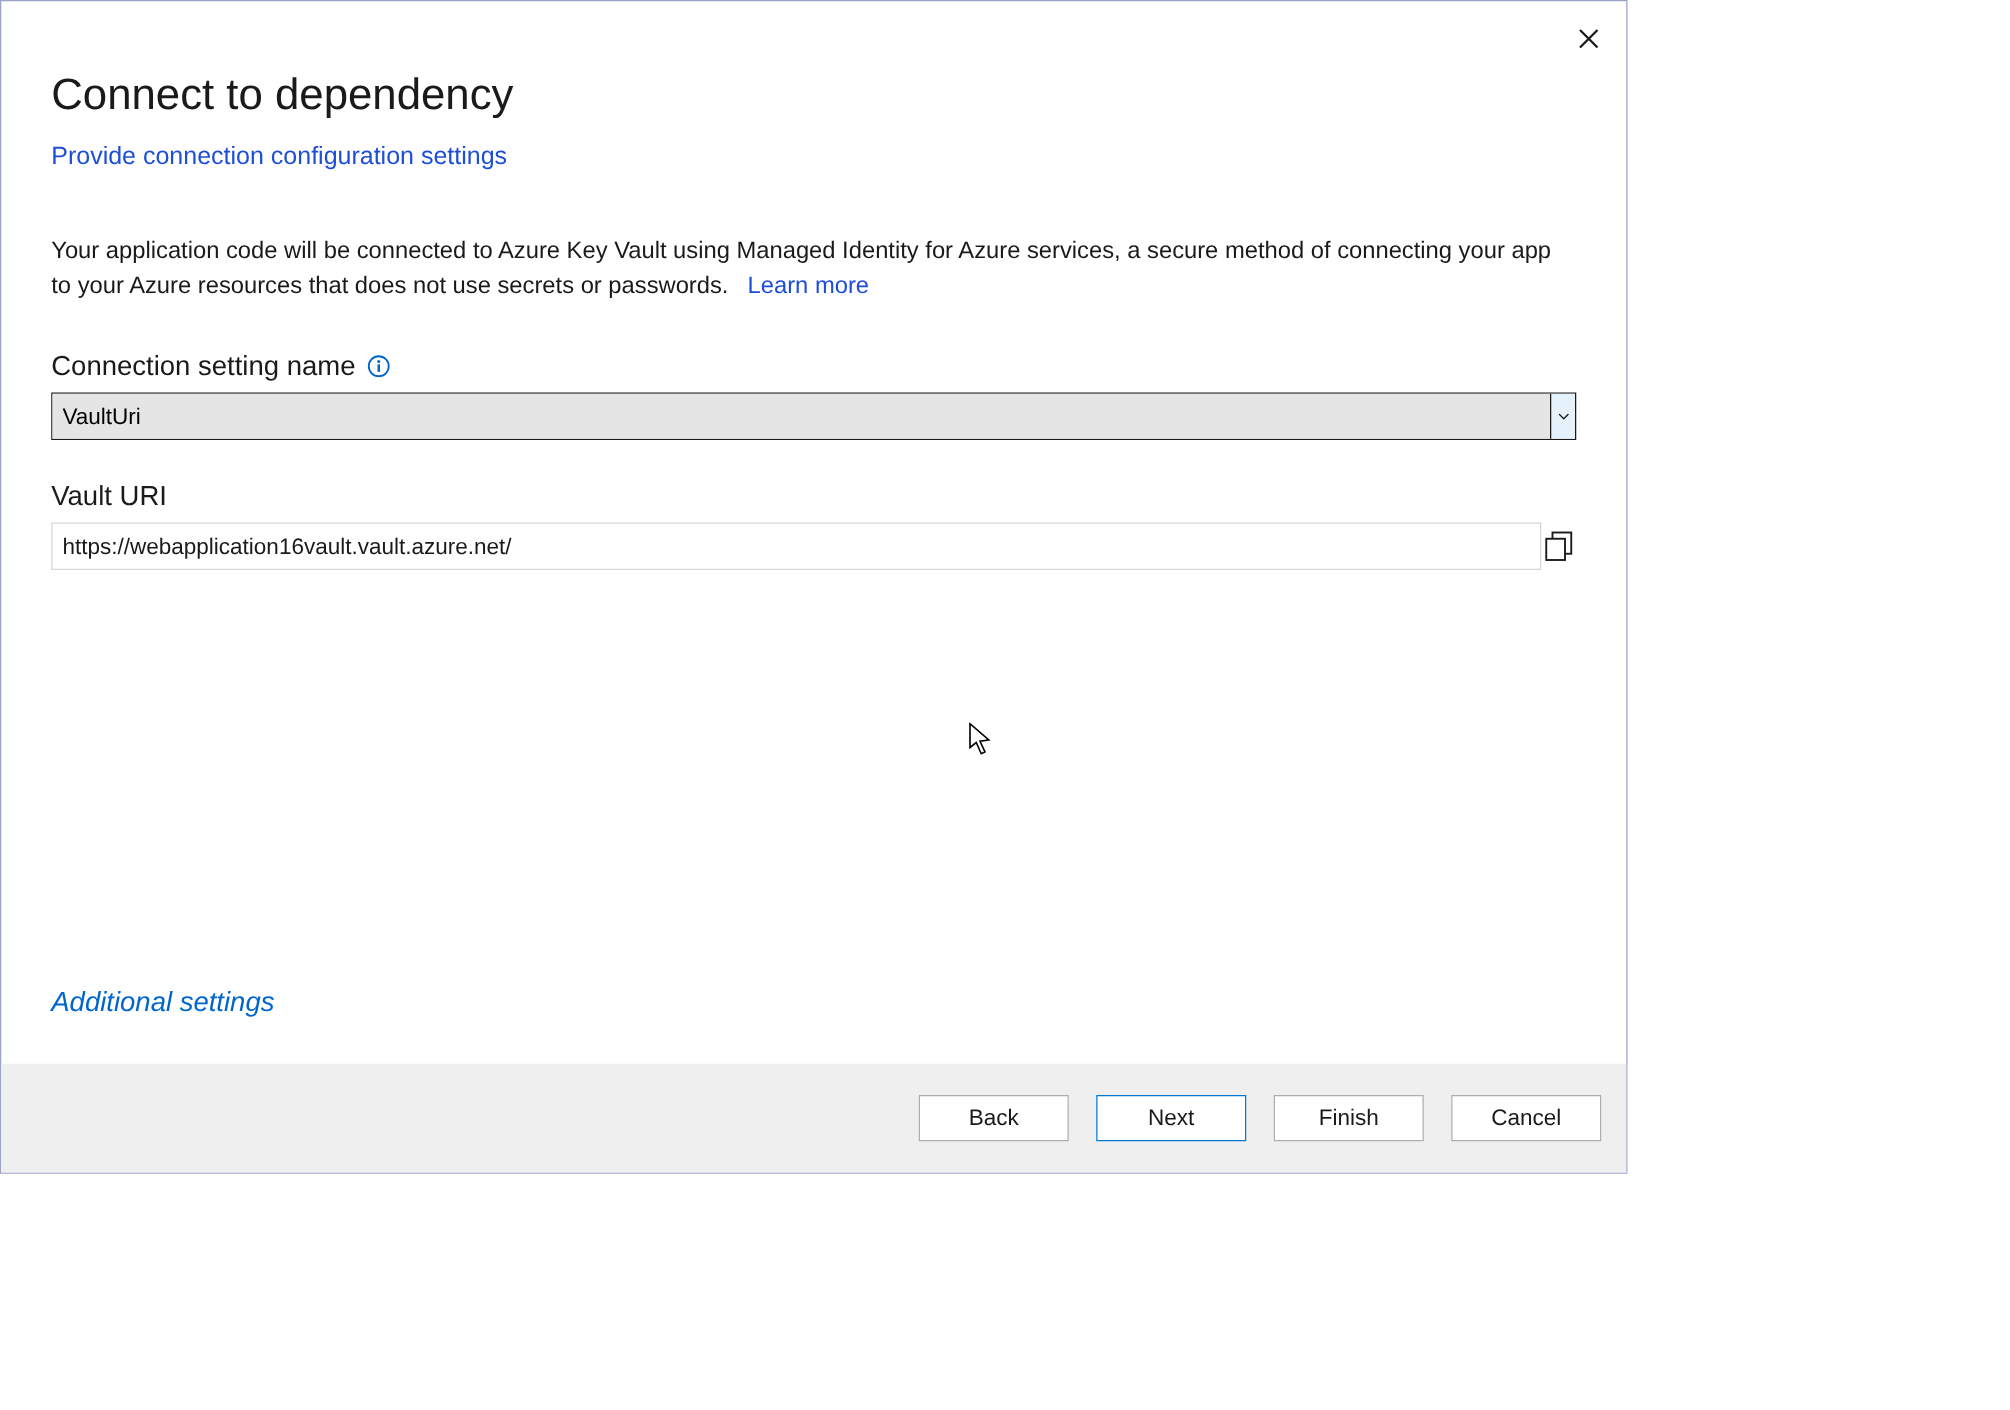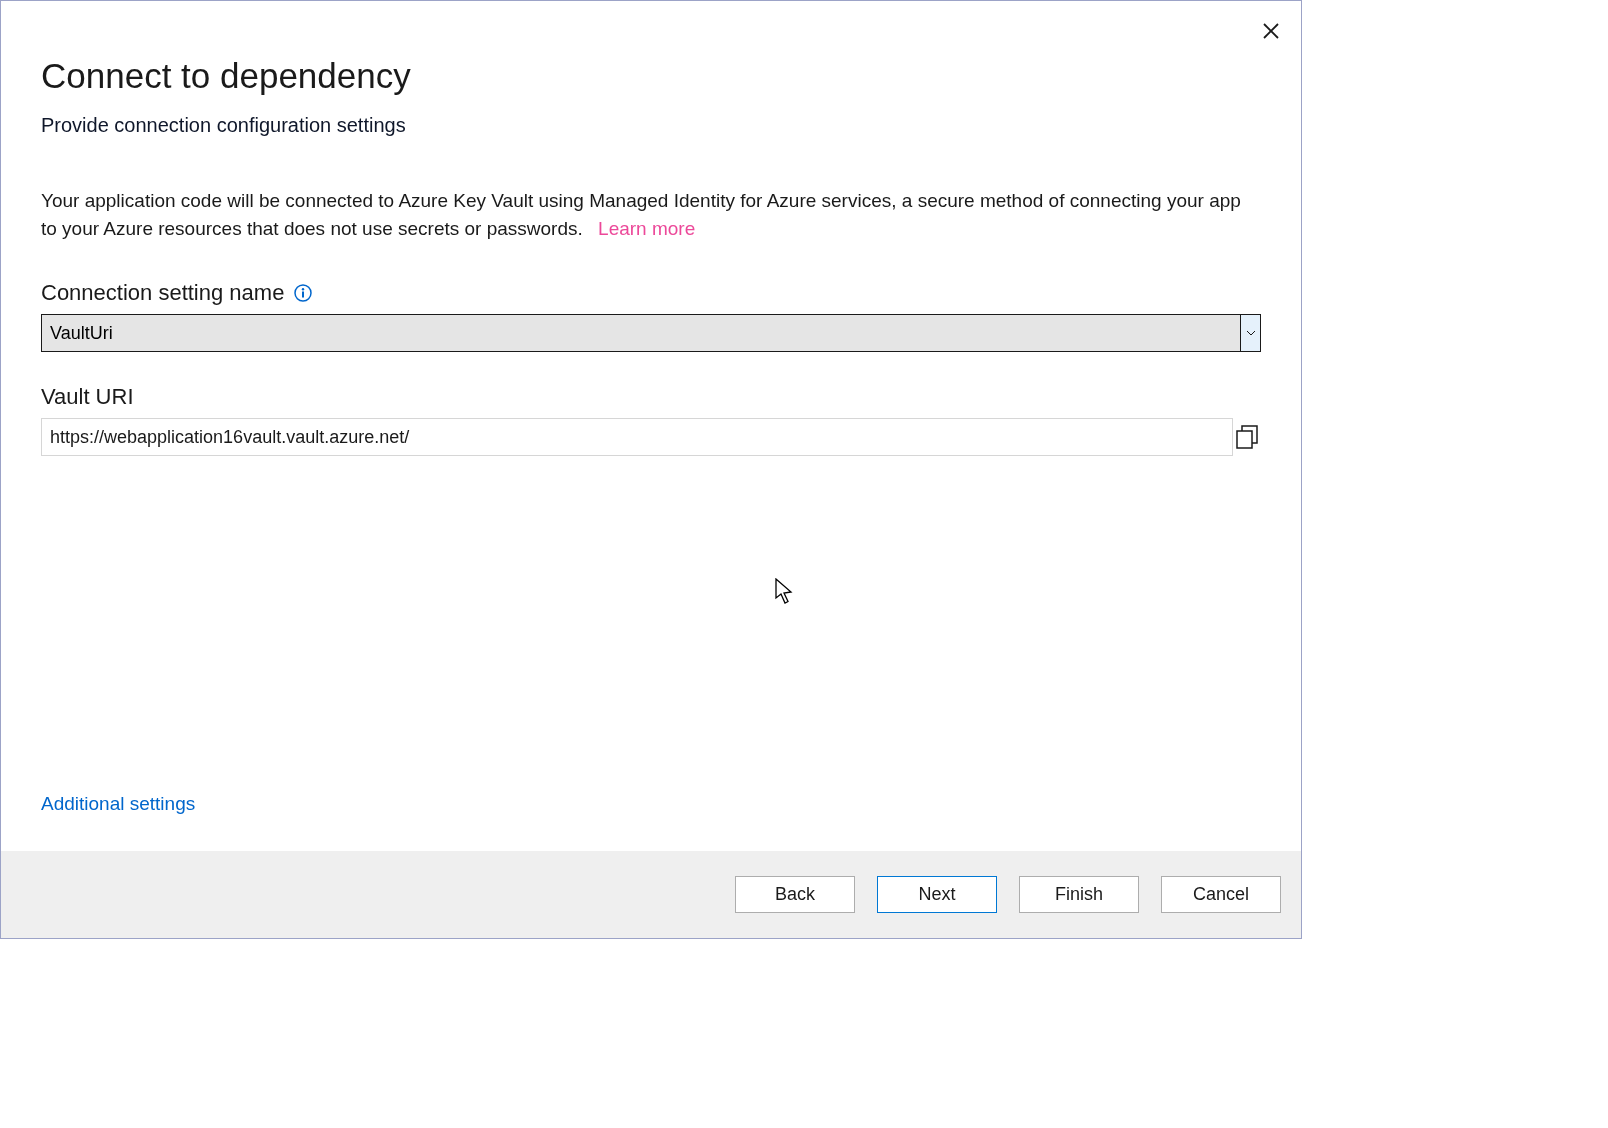--- a/index.html
+++ b/index.html
@@ -47,31 +47,31 @@
       flex-direction: column;
     }
     .title {
       font-size: 35px;
       font-weight: 300;
       color: #1a1a1a;
       margin-bottom: 18px;
     }
     .subtitle {
       font-size: 20px;
-      color: #0f172a;
+      color: #1d4ed8;
       margin-bottom: 50px;
     }
     .description {
       font-size: 19px;
       color: #1a1a1a;
       line-height: 1.45;
       margin-bottom: 38px;
     }
     .learn-more {
-      color: #ec4899;
+      color: #1d4ed8;
       cursor: pointer;
       margin-left: 10px;
     }
     .field-label {
       font-size: 22px;
       color: #1a1a1a;
       margin-bottom: 8px;
       display: flex;
       align-items: center;
       gap: 10px;
@@ -145,24 +145,25 @@
       justify-content: center;
     }
     .copy-btn svg {
       width: 26px;
       height: 26px;
     }
     .spacer {
       flex: 1;
     }
     .additional-settings {
-      font-size: 19px;
+      font-size: 22px;
       color: #0066cc;
       cursor: pointer;
       margin-bottom: 16px;
+      font-style: italic;
     }
     .footer {
       background: #efefef;
       padding: 25px 20px;
       display: flex;
       justify-content: flex-end;
       gap: 10px;
     }
     .footer button {
       width: 120px;

